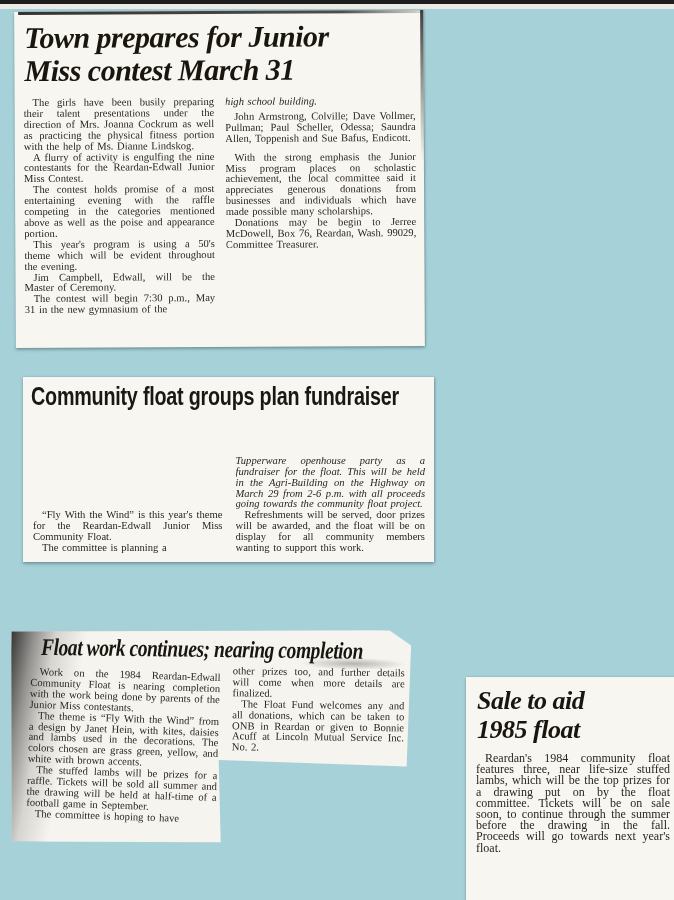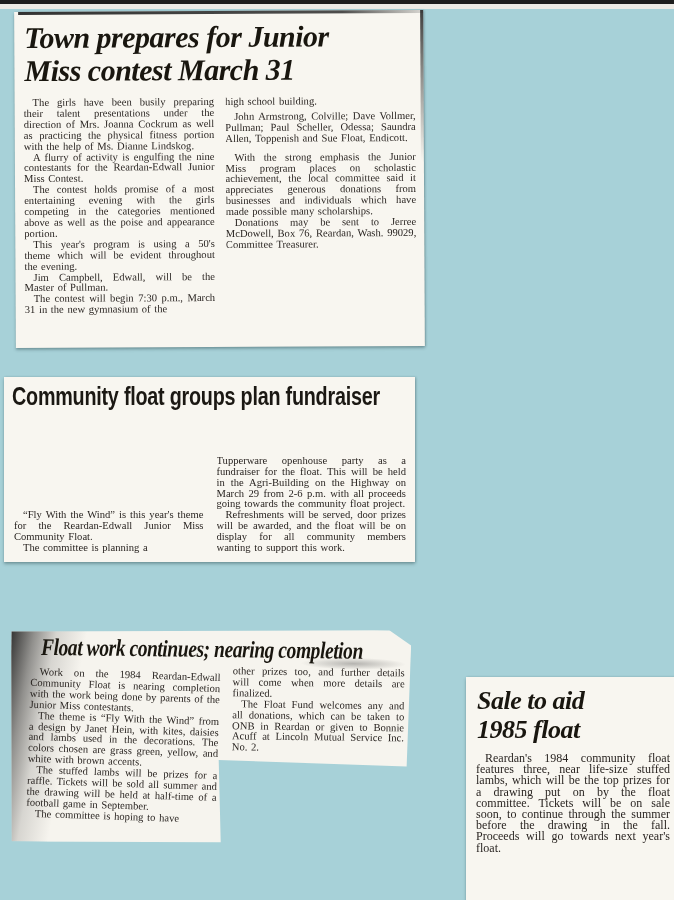--- a/index.html
+++ b/index.html
@@ -15,36 +15,36 @@
     position:absolute;background:#f8f6f0;color:#2a2522;
     box-shadow:0 2px 3px rgba(60,90,95,.45), 1px 0 2px rgba(60,90,95,.3);
   }
   
   .headline-ital{font-weight:bold;font-style:italic;color:#19160f;letter-spacing:-0.5px;}
   .hline{white-space:nowrap;display:block;transform-origin:left center;}
   
   .cols{position:absolute;display:flex;}
   .col{flex:1;text-align:justify;font-size:10.6px;line-height:10.9px;word-spacing:1px;overflow:hidden;}
   .col p{margin:0;text-indent:9px;}
-  .col p.noind{text-indent:0;}
+  .col p.noind{text-indent:0;font-style:italic;}
   .col p.gap{margin-top:8px;}
   .col p.gap-sm{margin-top:4px;}
 
   
   .clip1{left:15px;top:11px;width:409px;height:336px;transform:rotate(-.3deg);}
   .clip1::before{content:"";position:absolute;top:0;left:4px;right:0;height:3px;
     background:linear-gradient(90deg,rgba(30,30,30,.9),rgba(35,35,35,.8) 80%,rgba(35,35,35,.15));}
   .clip1::after{content:"";position:absolute;top:0;right:0;width:3px;height:45%;
     background:linear-gradient(180deg,rgba(30,30,30,.85),rgba(30,30,30,0));}
   .clip1 .headline-ital{position:absolute;left:10px;top:9px;}
   .clip1 .hline{font-size:30px;line-height:33px;}
   .clip1 .cols{left:9px;right:8px;top:86px;bottom:5px;gap:11px;}
 
   
-  .clip2{left:4px;top:377px;width:411px;height:185px;}
+  .clip2{left:23px;top:377px;width:411px;height:185px;}
   .clip2 .headline-sans{
     position:absolute;left:8px;top:4px;font-family:"Liberation Sans",sans-serif;
     font-weight:bold;color:#1b1813;letter-spacing:-0.3px;}
   .clip2 .hline{font-size:26px;line-height:30px;transform:scaleX(.76);}
   .clip2 .cols{left:10px;right:9px;top:40px;bottom:8px;gap:13px;align-items:flex-end;}
 
   
   .clip3{
     left:10px;top:628px;width:402px;height:216px;background:#f6f4ee;
     transform:rotate(.7deg);transform-origin:center;
@@ -80,30 +80,30 @@
 
 <div class="clip clip1">
   <div class="headline-ital">
     <span class="hline">Town prepares for Junior</span>
     <span class="hline">Miss contest March 31</span>
   </div>
   <div class="cols">
     <div class="col">
       <p>The girls have been busily preparing their talent presentations under the direction of Mrs. Joanna Cockrum as well as practicing the physical fitness portion with the help of Ms. Dianne Lindskog.</p>
       <p>A flurry of activity is engulfing the nine contestants for the Reardan-Edwall Junior Miss Contest.</p>
-      <p>The contest holds promise of a most entertaining evening with the girls competing in the categories mentioned above as well as the poise and appearance portion.</p>
+      <p>The contest holds promise of a most entertaining evening with the raffle competing in the categories mentioned above as well as the poise and appearance portion.</p>
       <p>This year's program is using a 50's theme which will be evident throughout the evening.</p>
-      <p>Jim Campbell, Edwall, will be the Master of Pullman.</p>
-      <p>The contest will begin 7:30 p.m., March 31 in the new gymnasium of the</p>
+      <p>Jim Campbell, Edwall, will be the Master of Ceremony.</p>
+      <p>The contest will begin 7:30 p.m., May 31 in the new gymnasium of the</p>
     </div>
     <div class="col">
       <p class="noind">high school building.</p>
-      <p class="gap-sm">John Armstrong, Colville; Dave Vollmer, Pullman; Paul Scheller, Odessa; Saundra Allen, Toppenish and Sue Float, Endicott.</p>
+      <p class="gap-sm">John Armstrong, Colville; Dave Vollmer, Pullman; Paul Scheller, Odessa; Saundra Allen, Toppenish and Sue Bafus, Endicott.</p>
       <p class="gap">With the strong emphasis the Junior Miss program places on scholastic achievement, the local committee said it appreciates generous donations from businesses and individuals which have made possible many scholarships.</p>
-      <p>Donations may be sent to Jerree McDowell, Box 76, Reardan, Wash. 99029, Committee Treasurer.</p>
+      <p>Donations may be begin to Jerree McDowell, Box 76, Reardan, Wash. 99029, Committee Treasurer.</p>
     </div>
   </div>
 </div>
 
 <div class="clip clip2">
   <div class="headline-sans">
     <span class="hline">Community float groups plan fundraiser</span>
   </div>
   <div class="cols">
     <div class="col">

